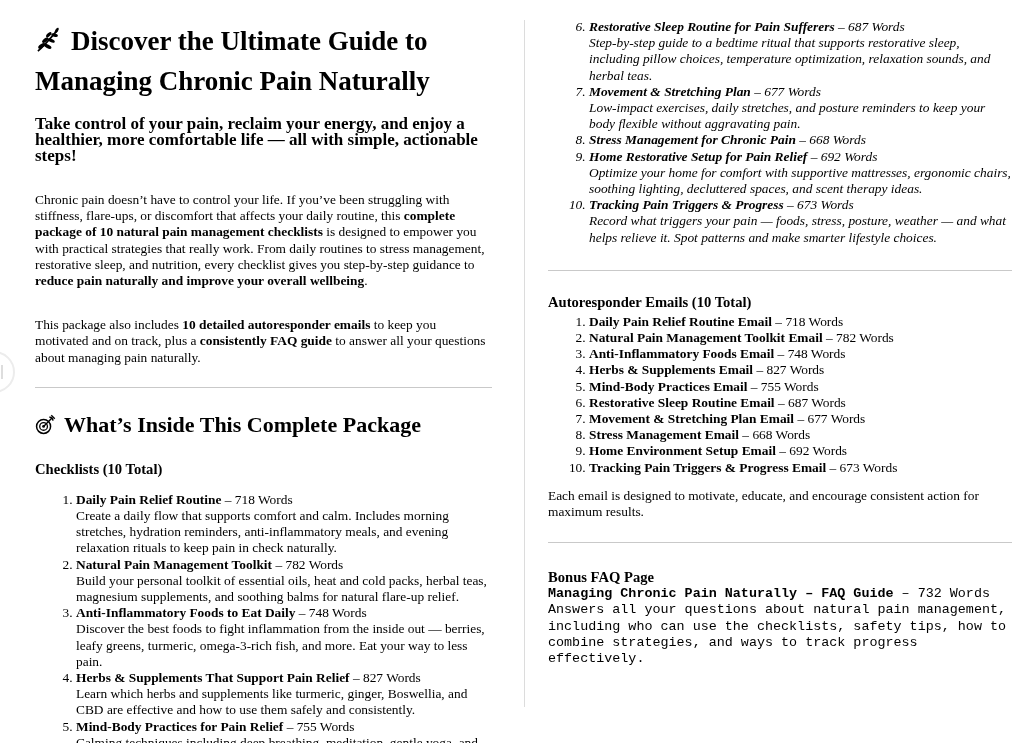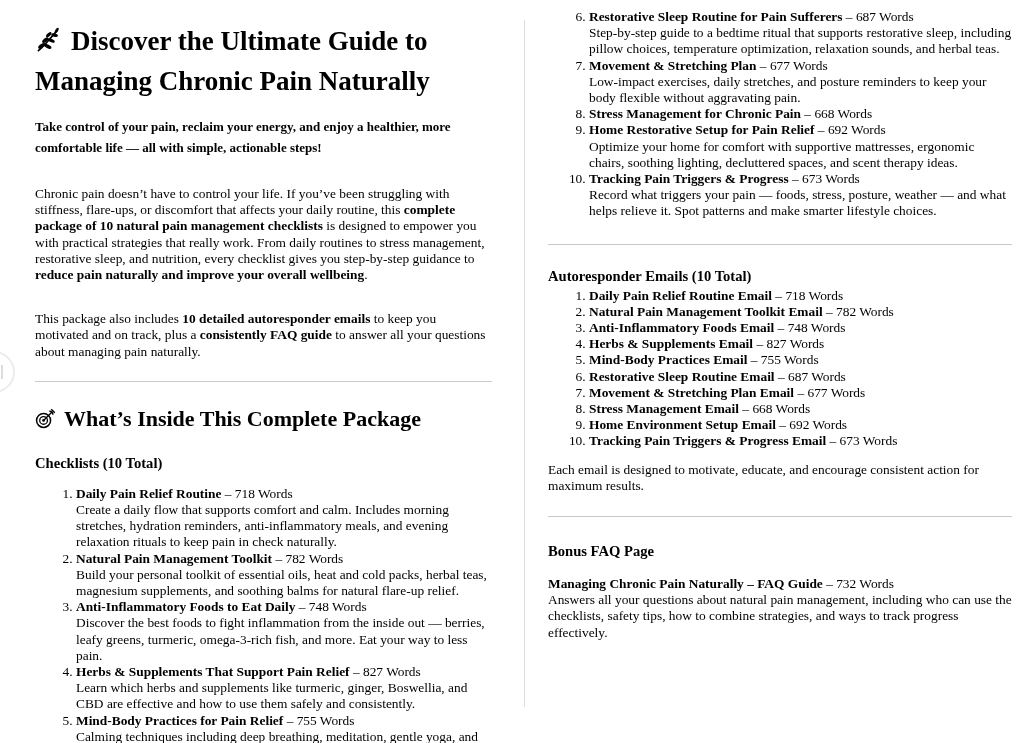--- a/index.html
+++ b/index.html
@@ -13,45 +13,45 @@
 
   .col{position:absolute;top:0;}
   .col-left{left:35px;width:457px;}
   .col-right{left:548px;width:464px;}
 
   .v-divider{position:absolute;left:524px;top:20px;width:1px;height:687px;background:#dcdcdc;}
 
   h1{margin:23px 0 0;font-size:27px;line-height:36px;font-weight:bold;}
   h1 .icon-wrap{display:inline-block;vertical-align:-4px;margin-right:9px;}
 
-  .lead{margin:17px 0 0;font-weight:bold;font-size:13px;line-height:21px;}
+  .lead{margin:17px 0 0;font-weight:bold;font-size:17px;line-height:16px;}
 
   p{margin:16px 0 0;}
   .para{margin-top:28px;}
 
   hr{border:none;border-top:1px solid #c9c9c9;height:0;}
   .hr-left{margin:21px 0 0;}
   .hr-r1{margin:24px 0 0;}
   .hr-r2{margin:22px 0 0;}
 
   h2{margin:24px 0 0;font-size:22px;line-height:26px;font-weight:bold;}
   h2 .icon-wrap{display:inline-block;vertical-align:-3px;margin-right:8px;}
 
   h3{margin:19px 0 0;font-size:14.6px;line-height:18px;font-weight:bold;}
   .h3-emails{margin-top:22px;}
   .h3-faq{margin-top:25px;}
 
   ol{margin:14px 0 0;padding:0 0 0 41px;}
-  ol.first-right{margin-top:9px;}
+  ol.first-right{margin-top:19px;font-style:italic;}
   ol.simple{margin-top:3px;}
   li{margin:0;padding:0;}
   .li-desc{display:block;font-weight:normal;}
 
   .note{margin-top:12px;}
-  .faq-entry{margin-top:16px;}
+  .faq-entry{margin-top:0;font-family:Liberation Mono, monospace;}
 
   .edge-btn{
     position:absolute;left:-27px;top:351px;width:38px;height:38px;
     border-radius:50%;border:2px solid #ececec;background:#fff;box-sizing:content-box;
   }
   .edge-glyph{position:absolute;right:10px;top:12px;width:2px;height:14px;background:#ddd;}
 
   svg{display:inline-block;}
 </style>
 </head>

